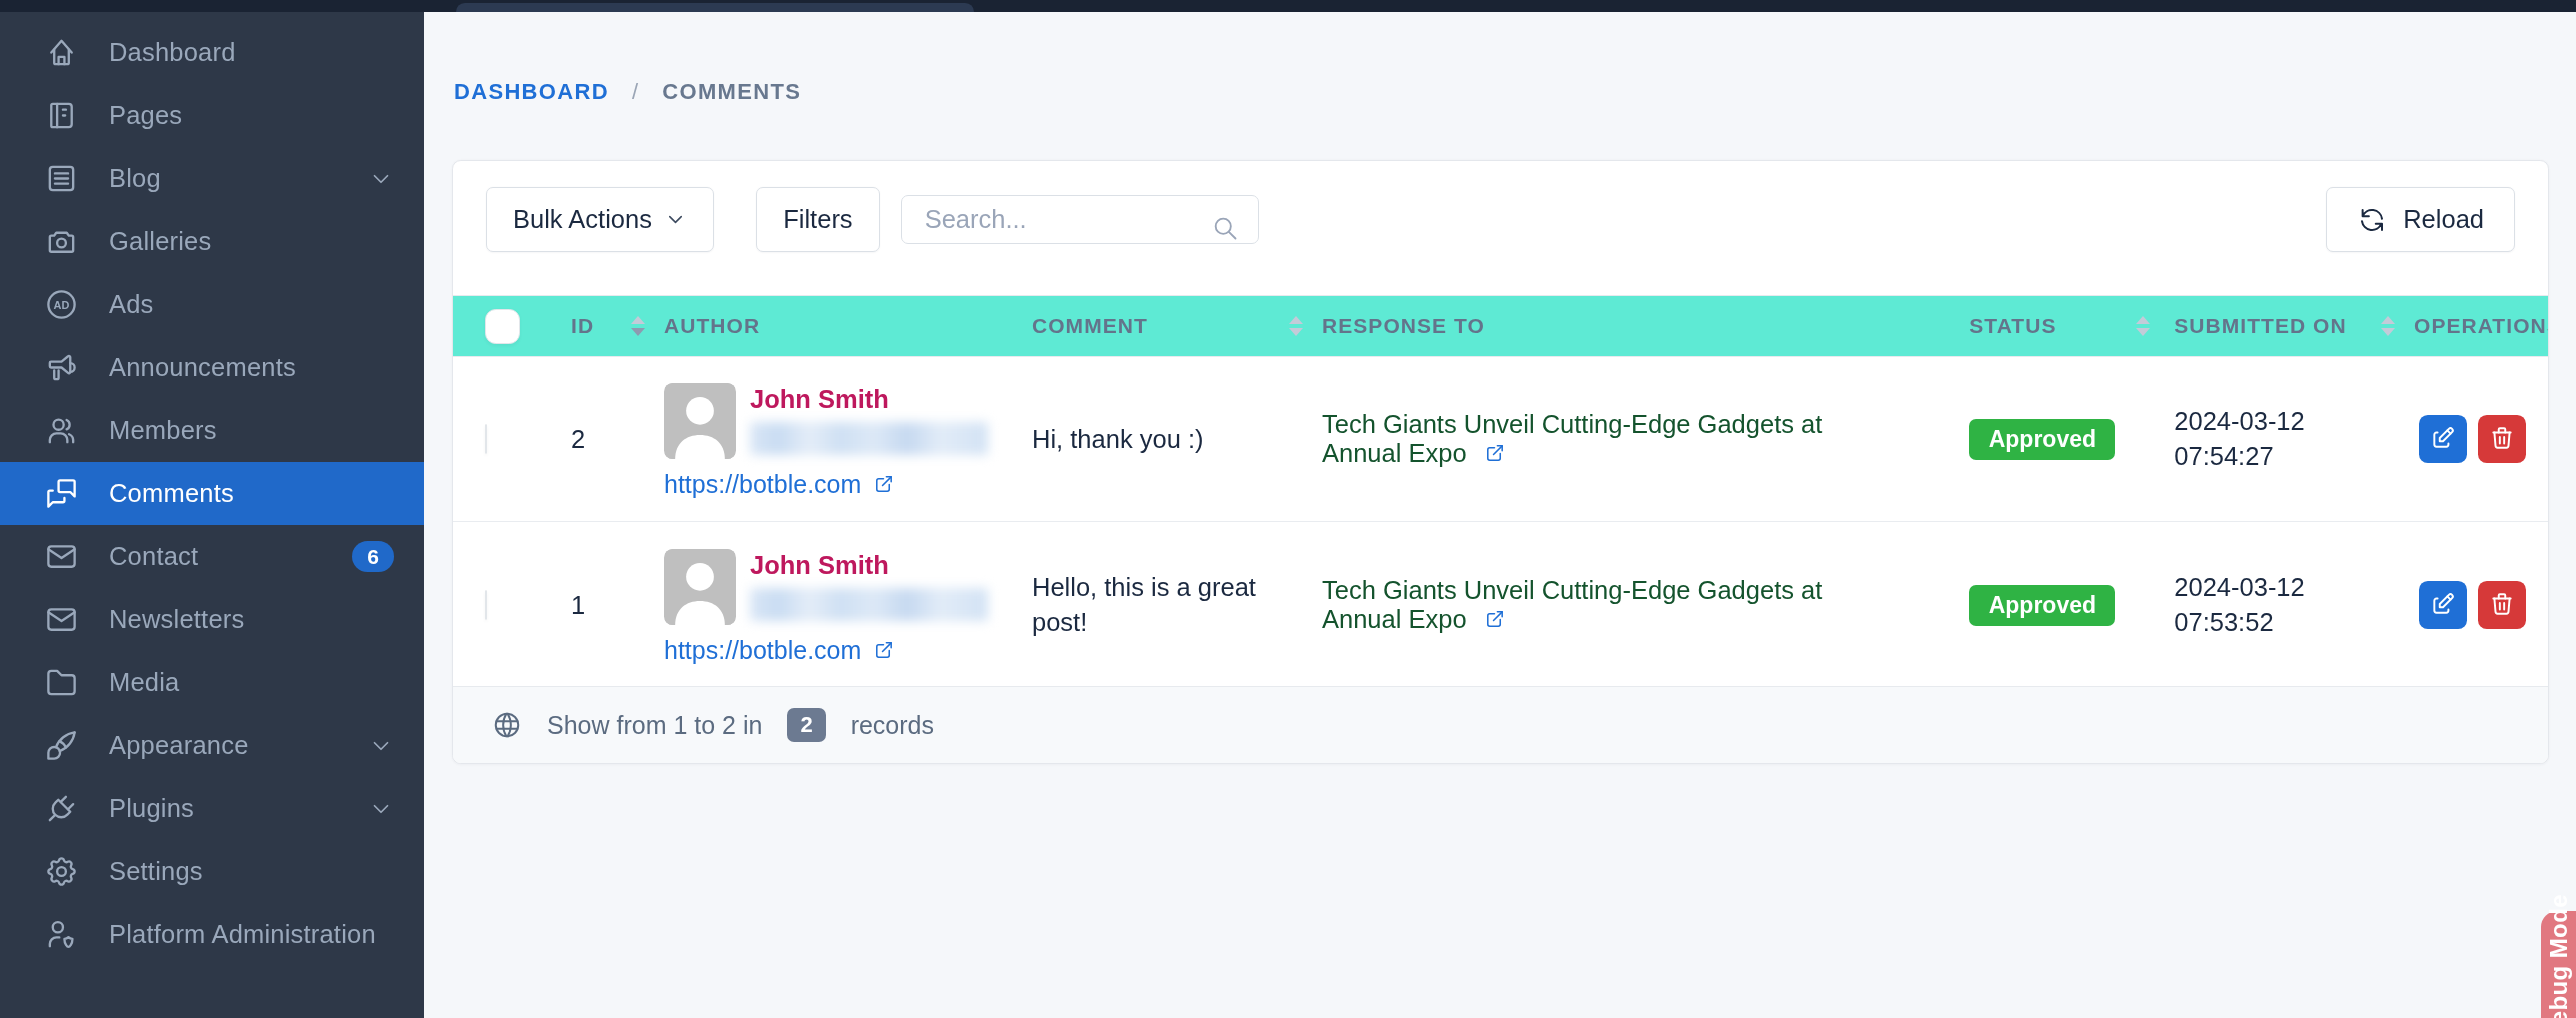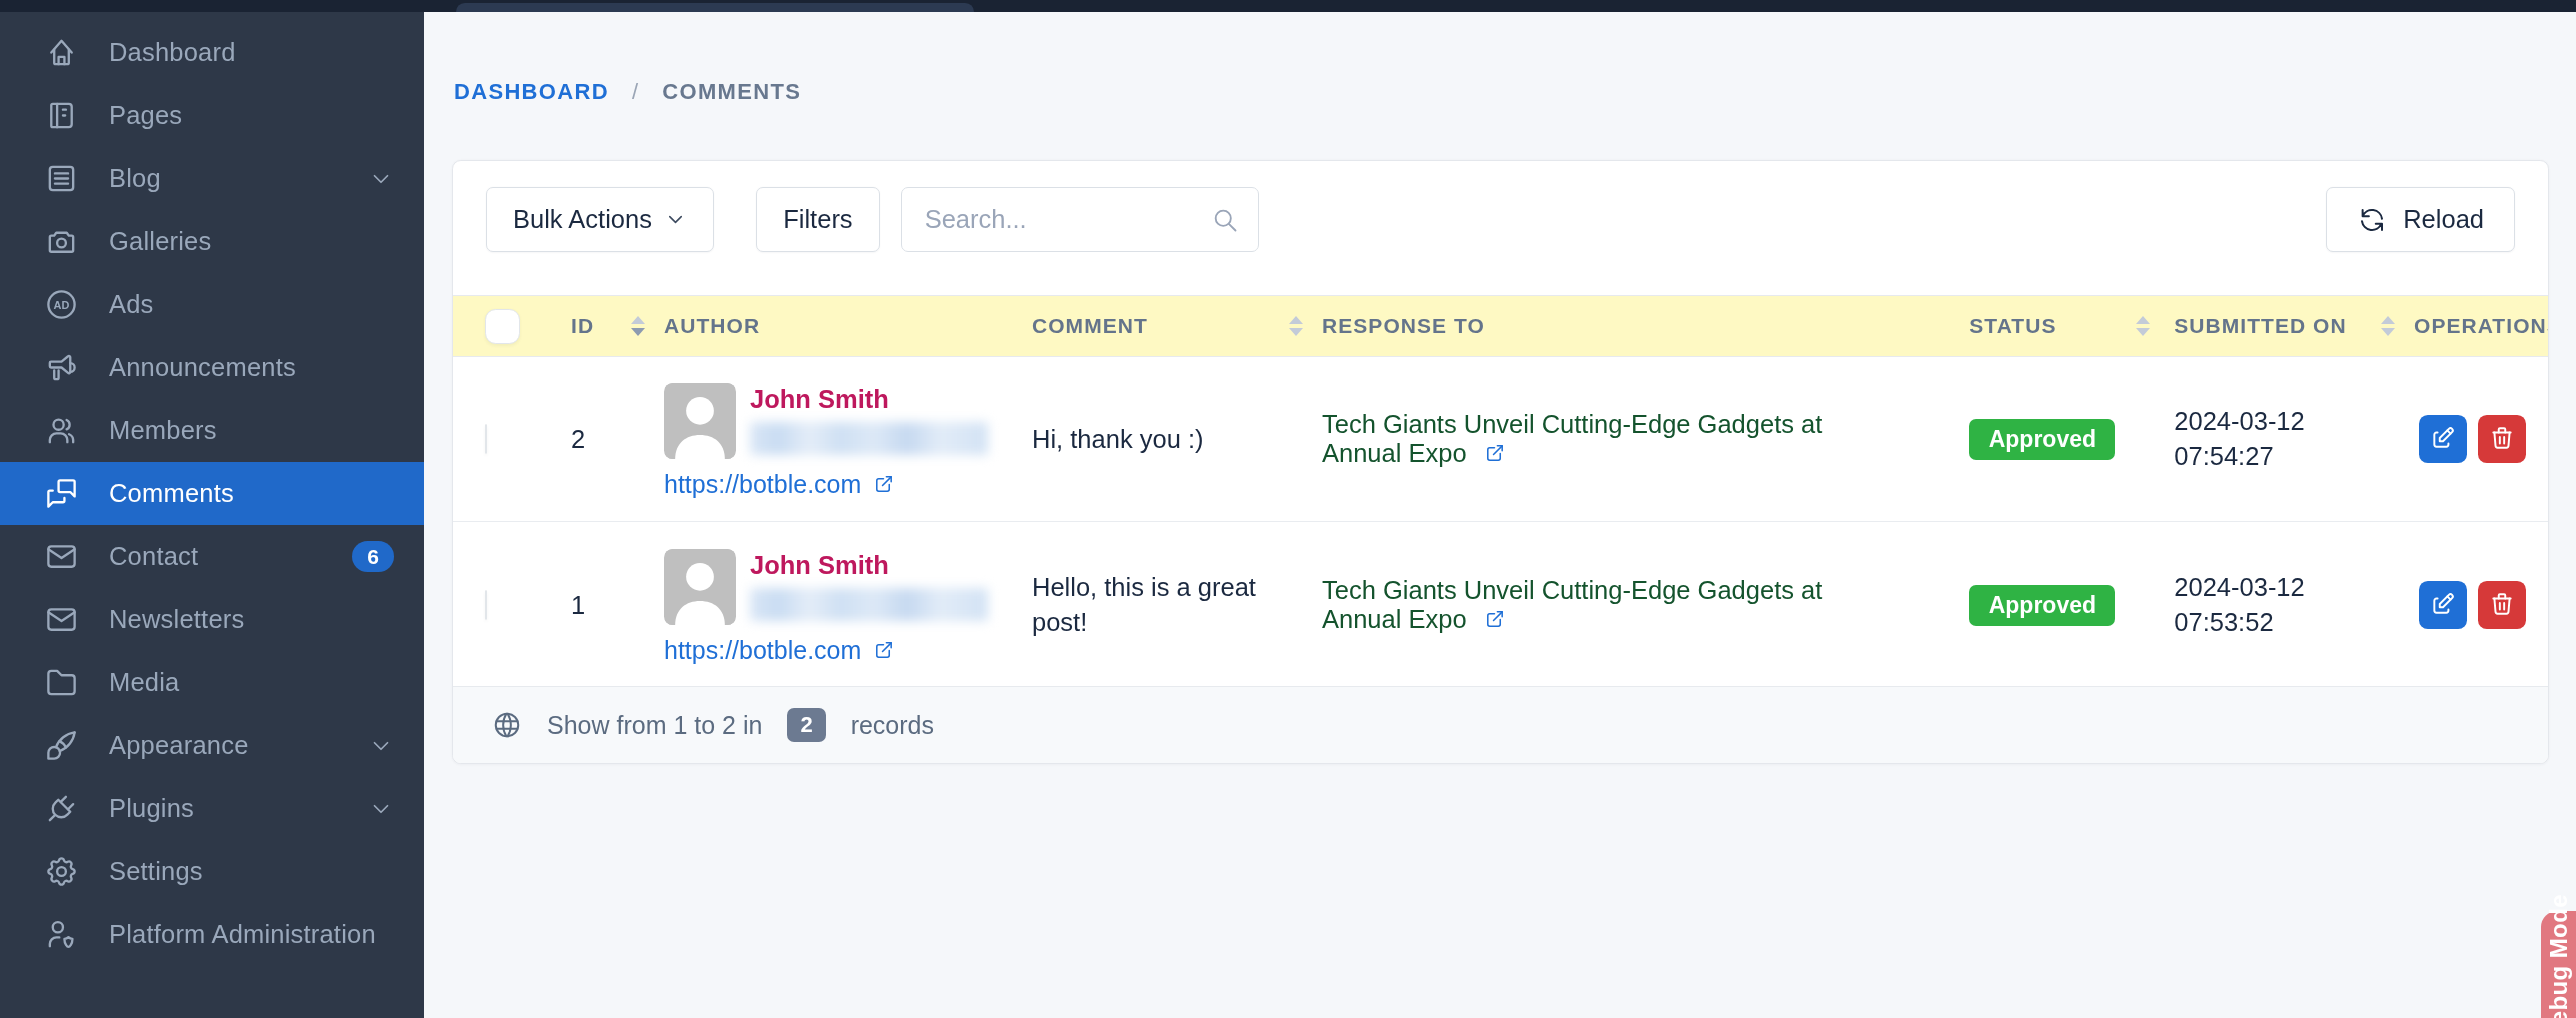--- a/index.html
+++ b/index.html
@@ -37,36 +37,36 @@
 
   
   .toolbar { display:flex; align-items:center; margin:26px 33px 0 33px; height:65px; }
   .btn { display:inline-flex; align-items:center; justify-content:center; height:65px;
     background:#fff; border:0.9px solid #dbe0e6; border-radius:7px; font-size:25.5px; color:#1b2940;
     padding:0 26px; cursor:pointer; box-shadow:0 0.9px 1.8px rgba(20,30,50,.04); }
   .btn .caret { margin-left:12.3px; color:#3c4a5f; display:flex; }
   .btn .caret svg { width:23px; height:23px; }
   .bulk-btn { margin-right:42px; }
   .filters-btn { margin-right:21px; }
-  .search-wrap { position:relative; width:358px; height:65px; }
+  .search-wrap { position:relative; width:358px; height:49px; }
   .search-input { width:100%; height:100%; border:0.9px solid #dbe0e6; border-radius:7px;
     font-size:25.5px; padding:0 62px 0 23px; color:#1b2940; outline:none;
     font-family:"Liberation Sans","DejaVu Sans",sans-serif; }
   .search-input::placeholder { color:#9aa5b8; }
   .search-icon { position:absolute; right:19.4px; top:18.5px; width:28px; height:28px; color:#9aa5b8; }
   .search-icon svg { width:28px; height:28px; }
   .toolbar-spacer { flex:1 1 auto; }
   .reload-btn { padding:0 30px; }
   .reload-btn .icon { width:30px; height:30px; margin-right:16px; color:#1b2940; display:flex; }
   .reload-btn .icon svg { width:30px; height:30px; }
 
   
   .table { margin-top:43px; }
   .tr, .thead { display:grid; grid-template-columns:97px 114px 368px 290px 635px 212px 245px 1fr; align-items:center; }
-  .thead { height:62px; background:#fef9c3; border-top:0.9px solid #e7eaee; border-bottom:0.9px solid #e7eaee;
+  .thead { height:62px; background:#5eead4; border-top:0.9px solid #e7eaee; border-bottom:0.9px solid #e7eaee;
     font-size:21px; font-weight:700; color:#64748b; letter-spacing:.05em; }
   .th { display:flex; align-items:center; justify-content:space-between; height:100%; }
   .th .th-label { white-space:nowrap; }
   .col-id { padding-left:21px; }
   .col-status { padding-left:12.3px; }
   .col-submitted_on { padding-left:5.3px; }
   .col-checkbox { padding-left:32px; }
   .sorter { display:flex; flex-direction:column; gap:4.4px; margin-right:19.4px; }
   .sorter .s-up { width:0; height:0; border-left:7px solid transparent; border-right:7px solid transparent; border-bottom:8.8px solid #c3cbd8; }
   .sorter .s-down { width:0; height:0; border-left:7px solid transparent; border-right:7px solid transparent; border-top:8.8px solid #c3cbd8; }

